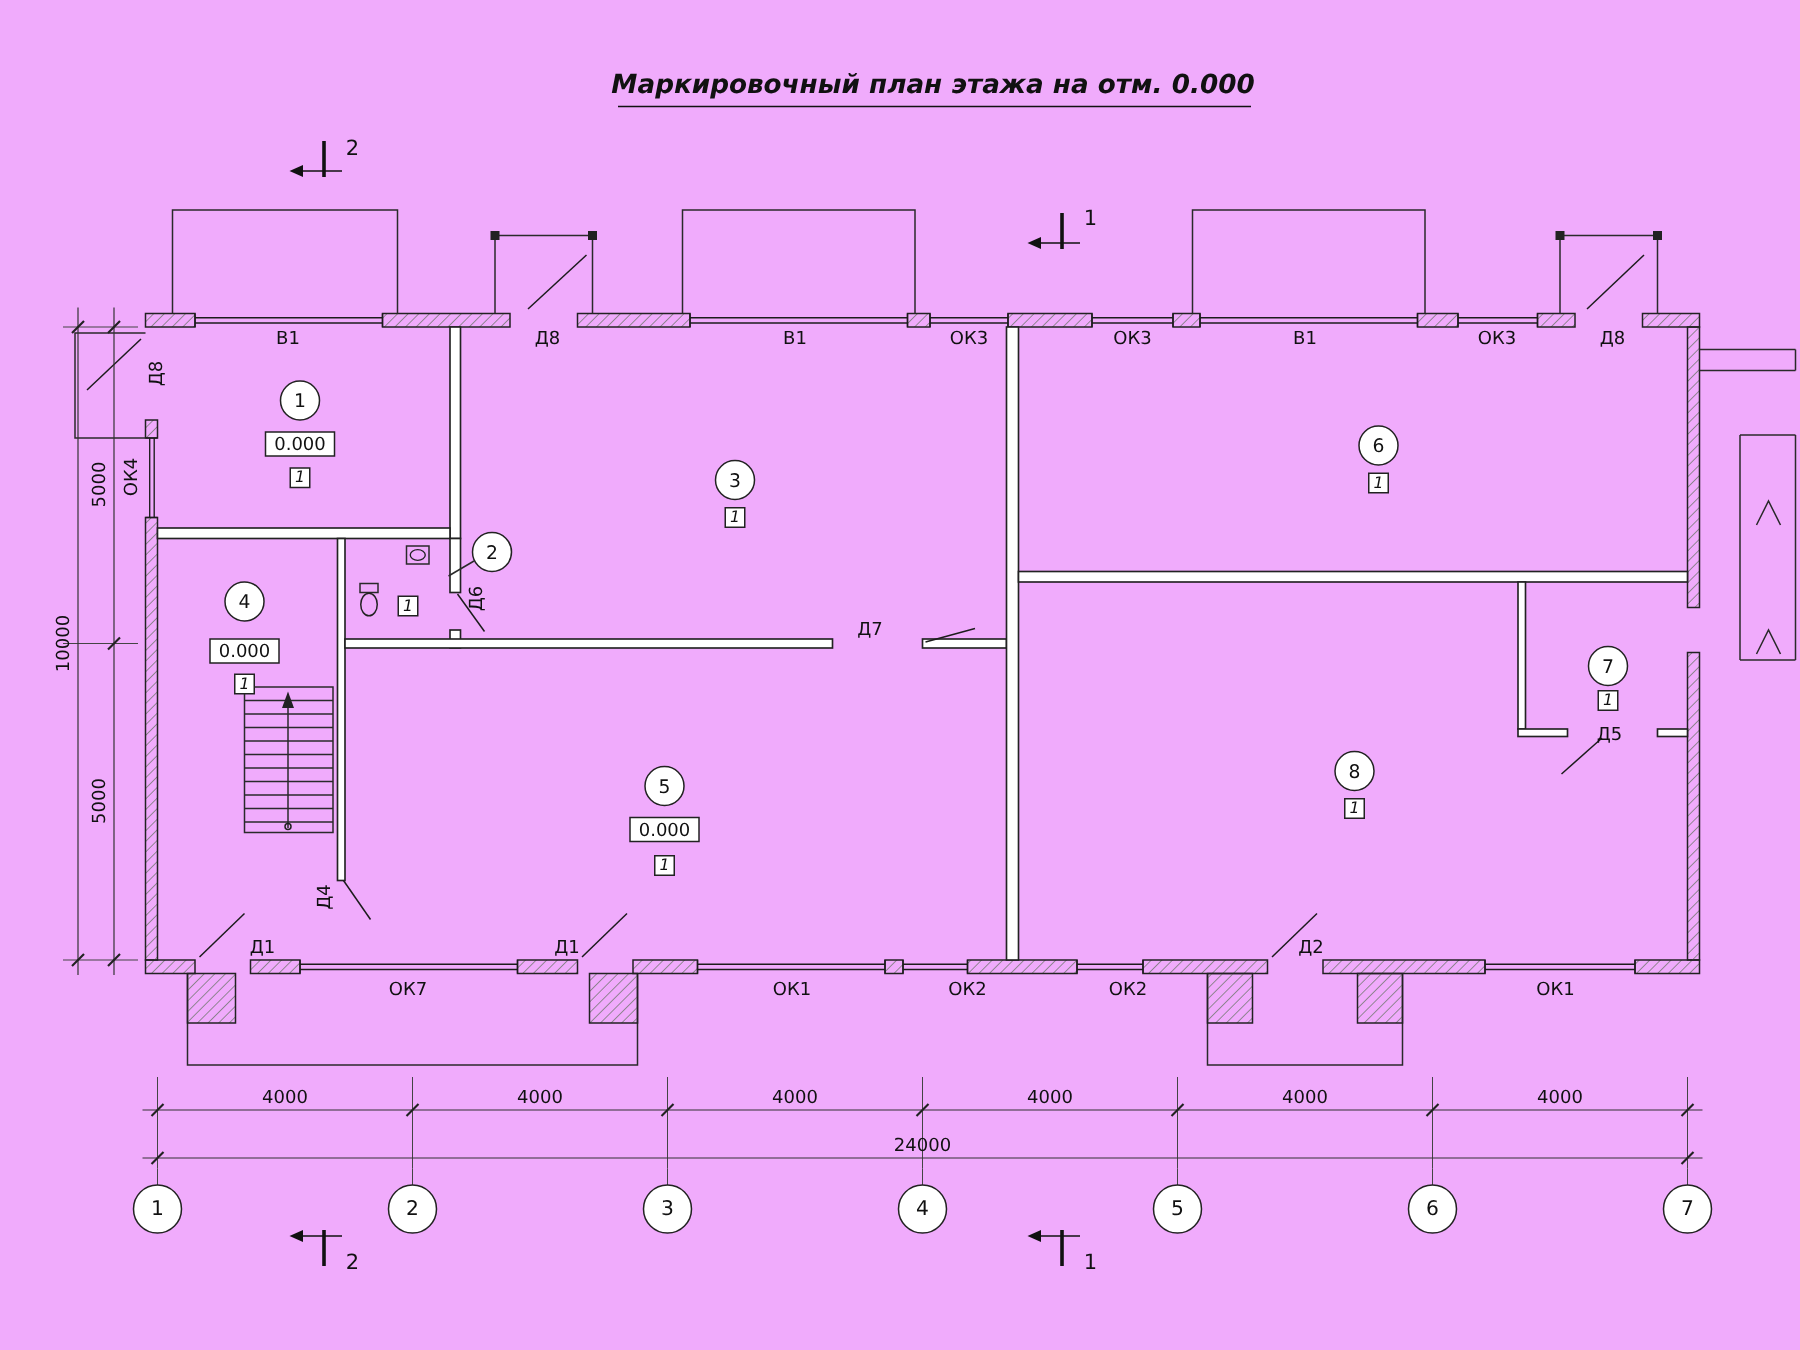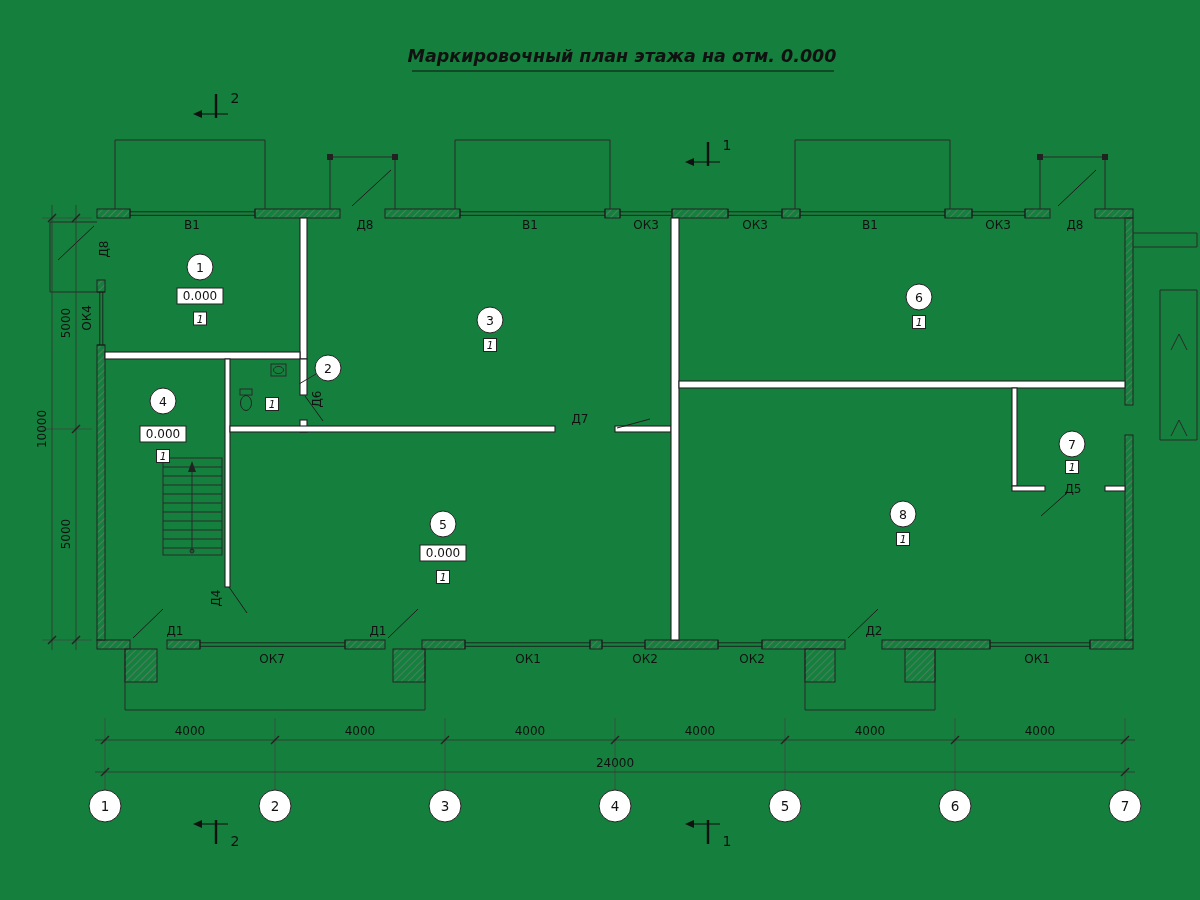--- a/index.html
+++ b/index.html
@@ -1,16 +1,16 @@
 <!DOCTYPE html>
 <html><head>
 <meta charset="utf-8">
 <style>
   html,body{margin:0;padding:0;background:#fff;}
-  .canvas{width:1200px;height:900px;background:#15803d;position:relative;overflow:hidden;}
+  .canvas{width:1200px;height:900px;background:#f0abfc;position:relative;overflow:hidden;}
   svg{display:block;}
   text{fill:#111;font-family:"DejaVu Sans",sans-serif;}
   .title-t{font-size:17.5px;font-style:italic;font-weight:bold;}
   .lbl{font-size:12px;}
   .num{font-size:12.5px;}
   .cat{font-size:10.5px;font-style:italic;}
   .dim{font-size:12px;}
   .axis-t{font-size:13.5px;}
   .sec-t{font-size:14px;}
   .wall{fill:url(#hatch);stroke:#222;stroke-width:1;}

